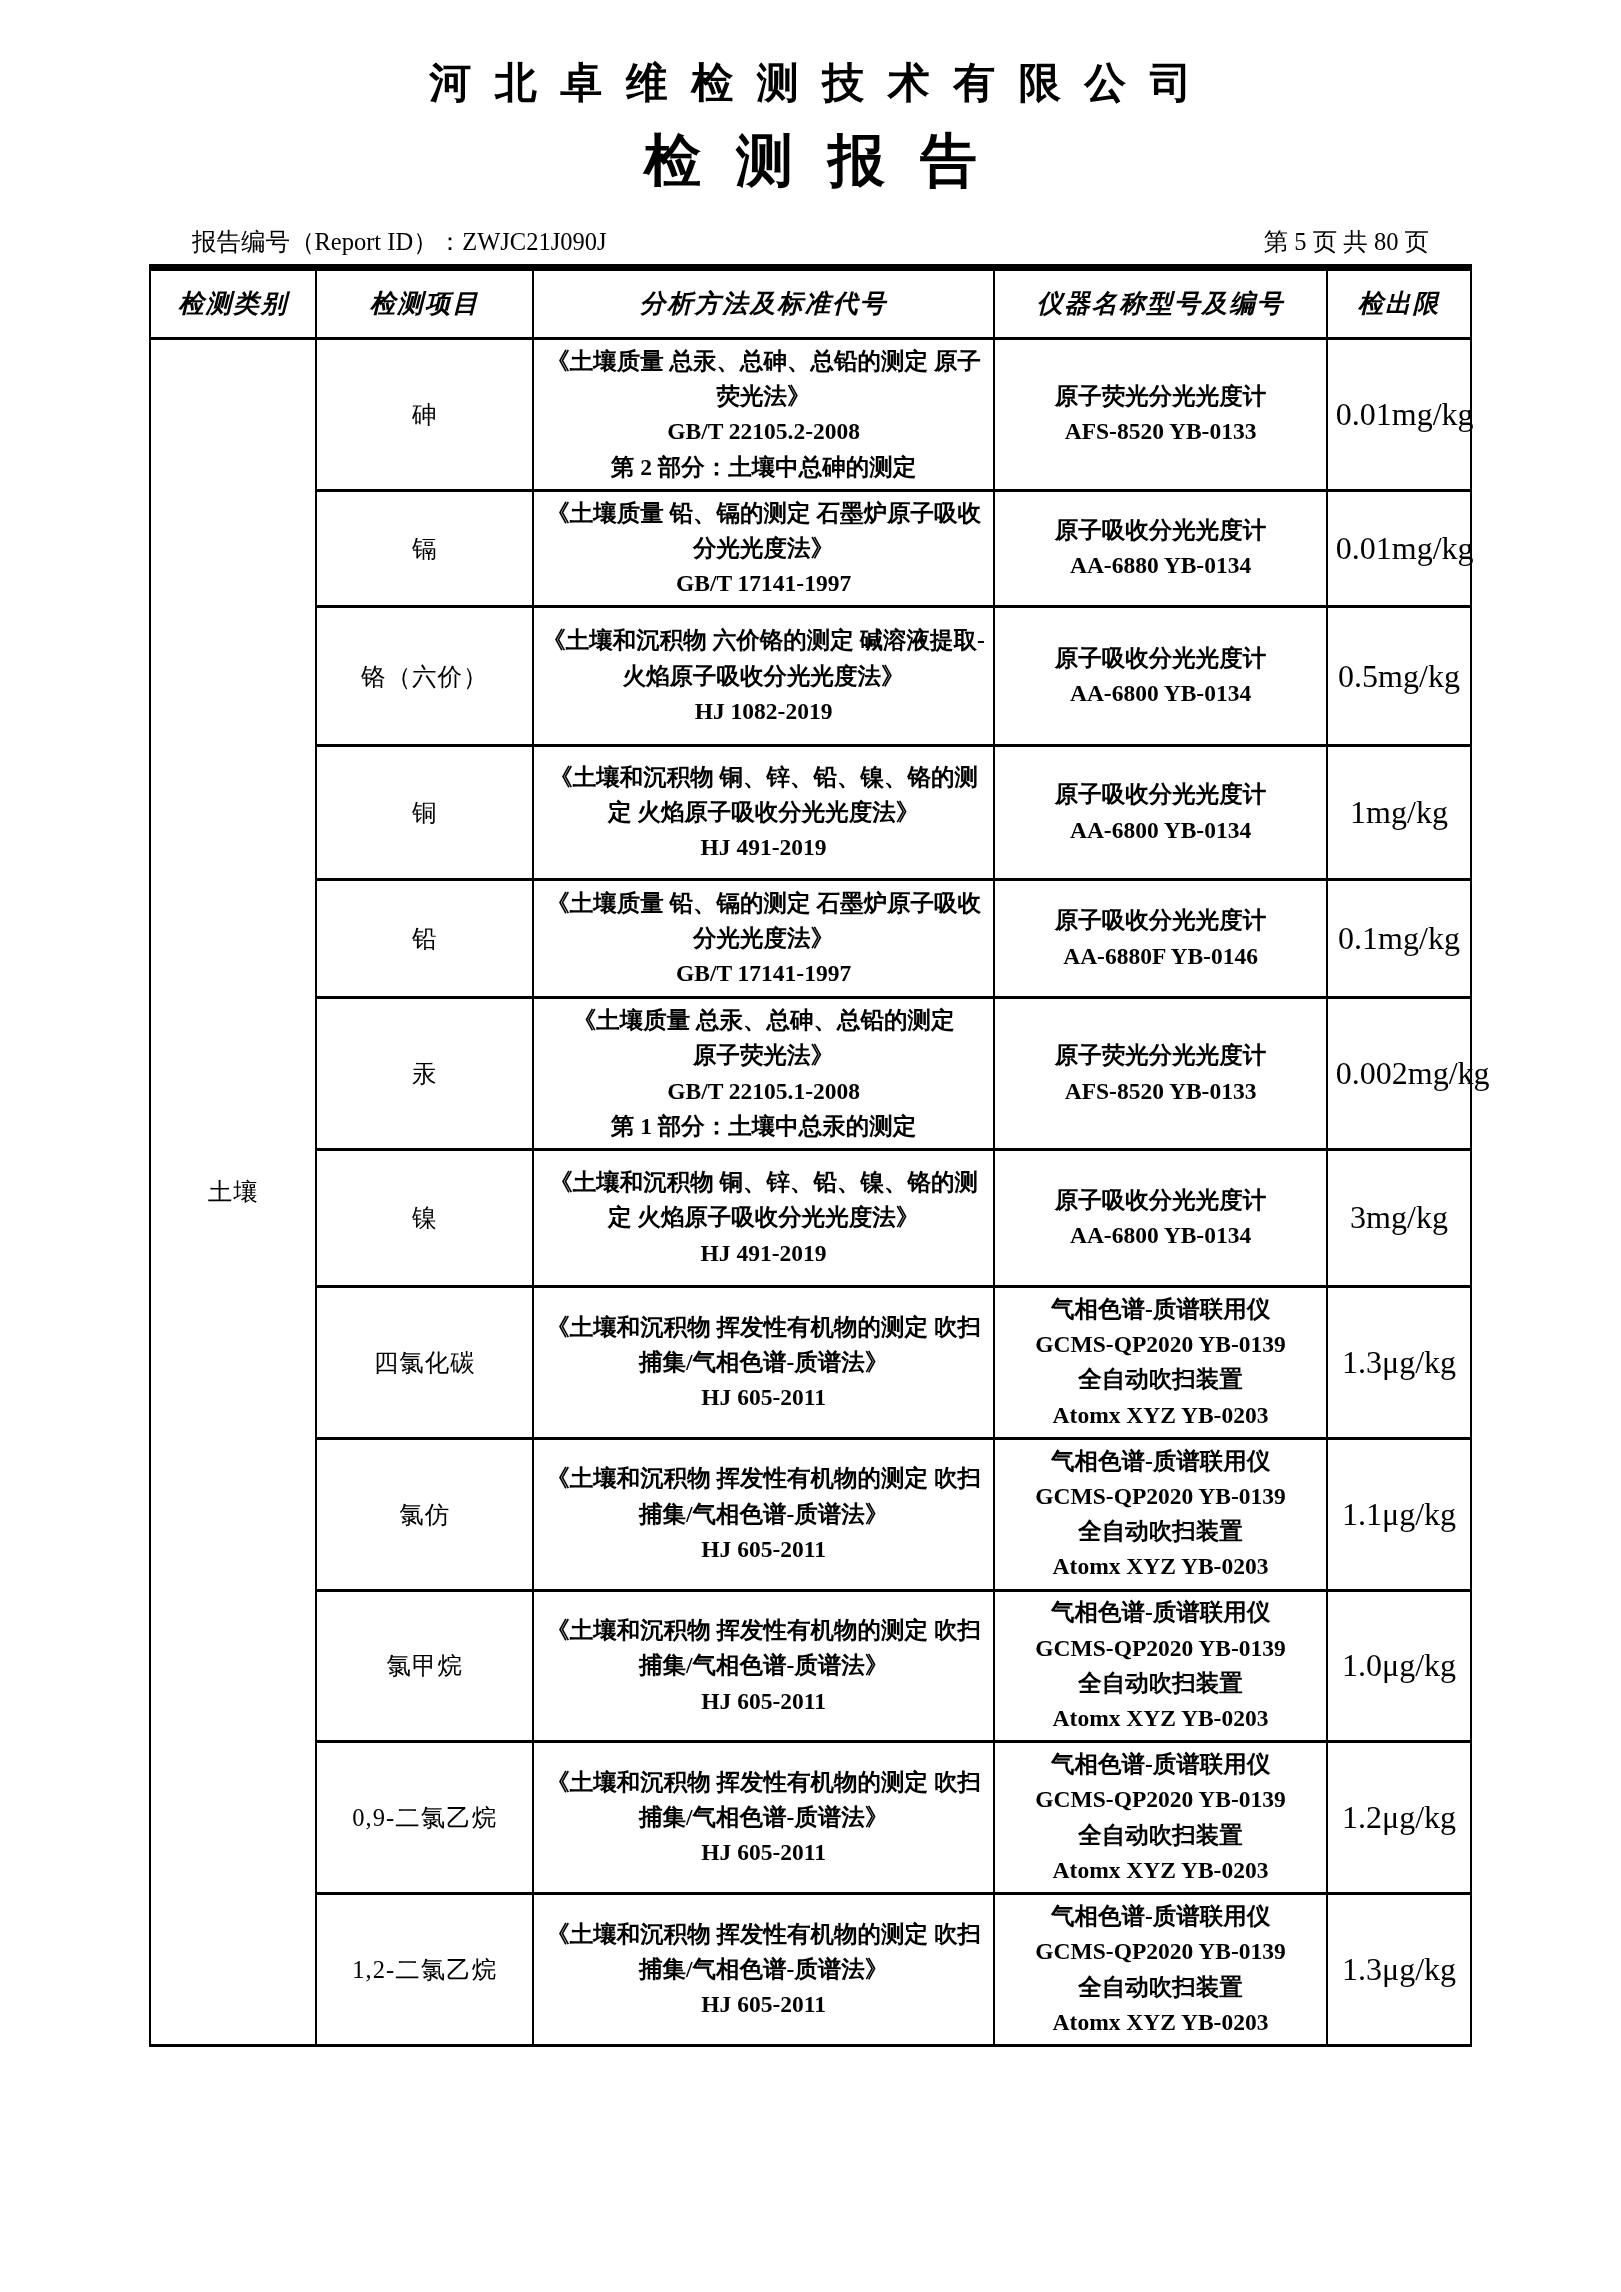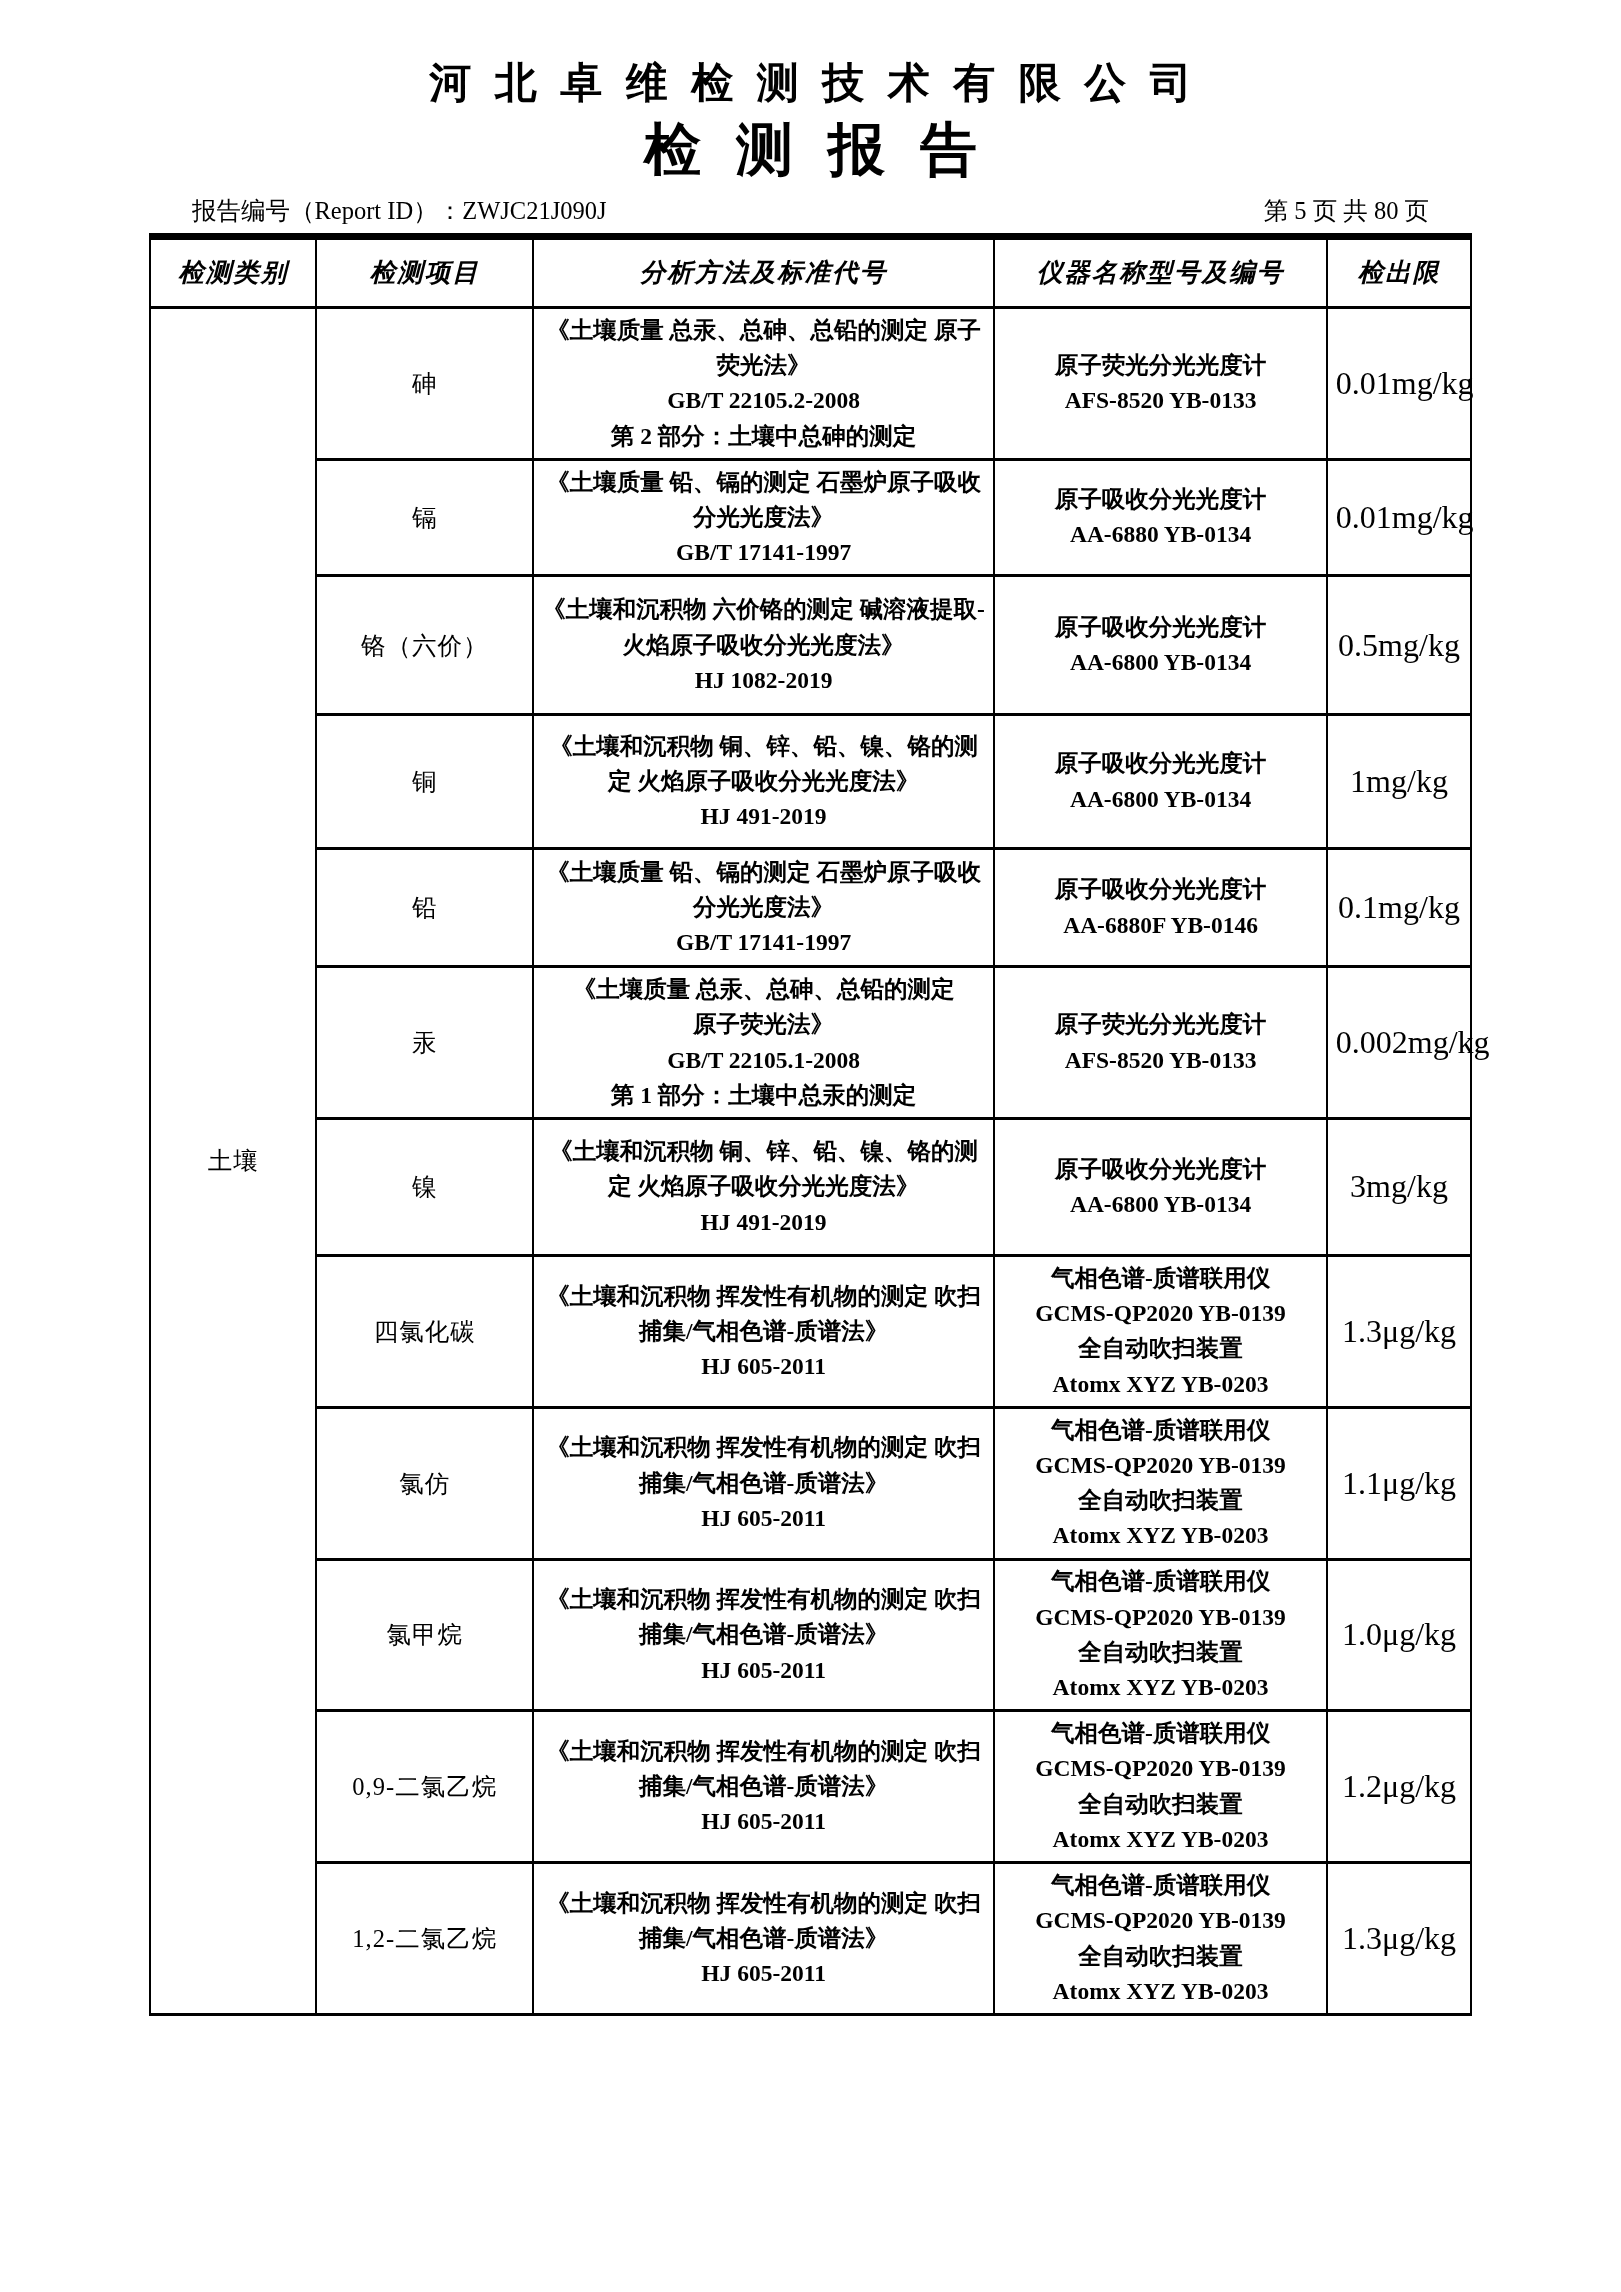--- a/index.html
+++ b/index.html
@@ -25,29 +25,29 @@
     letter-spacing: 23.5px;
     text-indent: 23.5px;
     white-space: nowrap;
   }
   .report-title {
     text-align: center;
     font-size: 57px;
     font-weight: bold;
     letter-spacing: 35px;
     text-indent: 35px;
-    margin-top: 1px;
+    margin-top: 12px;
     white-space: nowrap;
   }
   .report-info {
     display: flex;
     justify-content: space-between;
     align-items: baseline;
     font-size: 24.5px;
-    margin-top: 5px;
+    margin-top: 25px;
     padding: 0 43px;
   }
   .divider {
     border-bottom: 4.9px solid #000;
     margin-top: 5.9px;
   }
   .section-title {
     font-size: 30px;
     font-weight: bold;
     margin: 15.7px 0 11.8px 41px;

